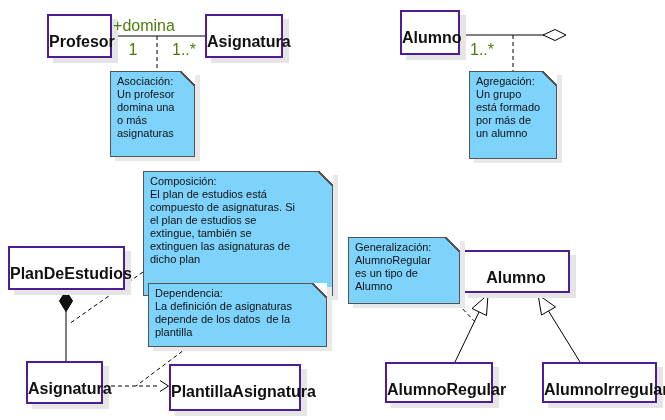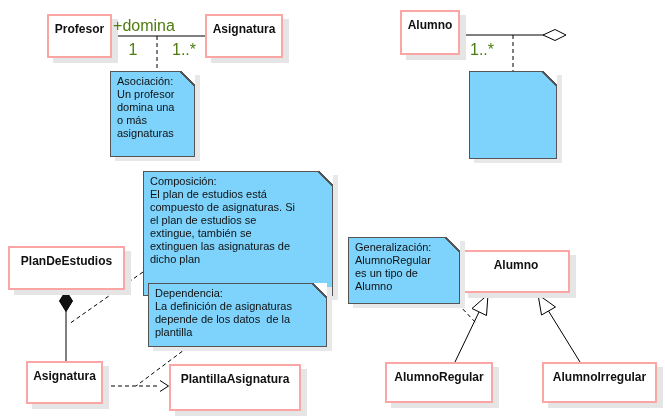--- a/index.html
+++ b/index.html
@@ -5,23 +5,23 @@
   * { margin:0; padding:0; box-sizing:border-box; }
   html,body { background:#ffffff; }
   .canvas {
     position:relative; width:665px; height:420px; background:#ffffff;
     font-family:"Liberation Sans", sans-serif; overflow:hidden;
   }
   .connectors { position:absolute; left:0; top:0; width:665px; height:420px; }
 
   
   .cls {
-    position:absolute; background:#ffffff; border:2px solid #fca5a5;
+    position:absolute; background:#ffffff; border:2px solid #4c1d95;
     box-shadow:6px 5px 0 #e5e5e5; color:#111;
-    font-size:12px; font-weight:bold; text-align:center; padding-top:6px;
+    font-size:16px; font-weight:bold; text-align:center; padding-top:17px;
     white-space:nowrap;
   }
   .c-profesor      { left:47px;  top:14px;  width:65px;  height:44px; }
   .c-asignatura-t  { left:205px; top:14px;  width:78px;  height:44px; }
   .c-alumno-t      { left:400px; top:10px;  width:60px;  height:45px; }
   .c-grupo         { left:565px; top:14px;  width:50px;  height:44px; }
   .c-plan          { left:8px;   top:246px; width:117px; height:44px; }
   .c-asignatura-b  { left:26px;  top:361px; width:77px;  height:43px; }
   .c-plantilla     { left:169px; top:364px; width:132px; height:47px; }
   .c-alumno-b      { left:462px; top:250px; width:108px; height:43px; }
@@ -106,20 +106,25 @@
   <div class="note n-asociacion">
     <div class="fold"></div>
     <div class="note-text">Asociación:
 Un profesor
 domina una
 o más
 asignaturas</div>
   </div>
   <div class="note n-agregacion">
     <div class="fold"></div>
+    <div class="note-text">Agregación:
+Un grupo
+está formado
+por más de
+un alumno</div>
   </div>
   <div class="note n-composicion">
     <div class="fold"></div>
     <div class="note-text">Composición:
 El plan de estudios está
 compuesto de asignaturas. Si
 el plan de estudios se
 extingue, también se
 extinguen las asignaturas de
 dicho plan</div>

